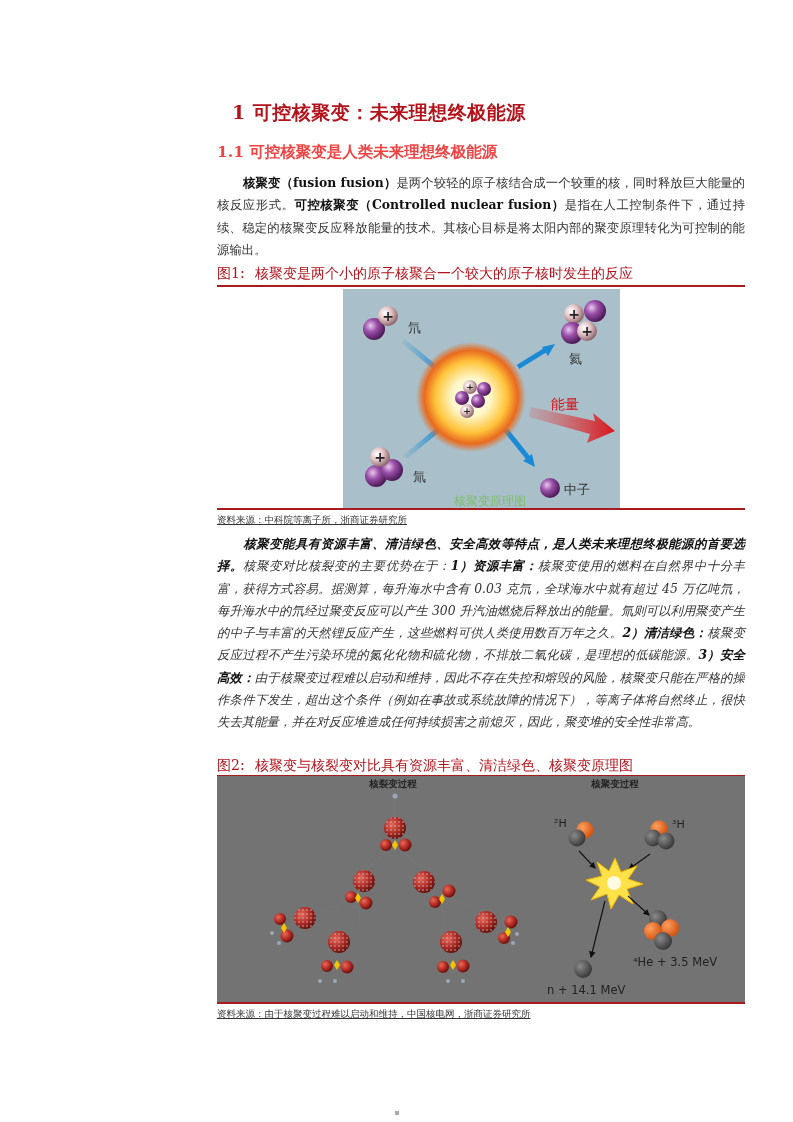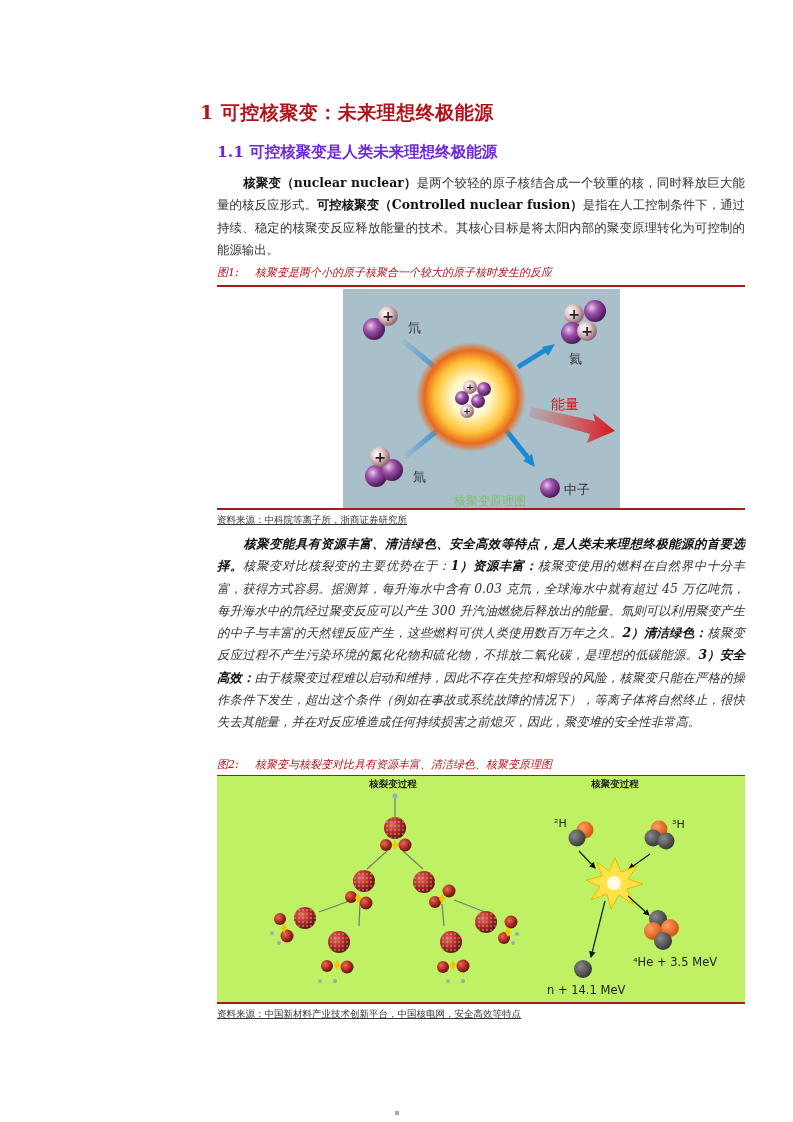--- a/index.html
+++ b/index.html
@@ -1,40 +1,40 @@
 <!DOCTYPE html>
 <html><head>
 <meta charset="utf-8">
 <style>
   html, body { margin: 0; padding: 0; background: #ffffff; }
   body { width: 793px; height: 1122px; position: relative; overflow: hidden;
          font-family: "DejaVu Serif", "Liberation Serif", serif; color: #222; }
   .abs { position: absolute; }
-  .h1 { left: 200px; top: 100px; font-size: 19px; font-weight: bold; color: #b3121b; letter-spacing: 0.5px; text-align: right; }
-  .h2 { left: 217px; top: 142px; font-size: 15.5px; font-weight: bold; color: #6d28d9; }
+  .h1 { left: 232px; top: 100px; font-size: 19px; font-weight: bold; color: #b3121b; letter-spacing: 0.5px; text-align: right; }
+  .h2 { left: 217px; top: 142px; font-size: 15.5px; font-weight: bold; color: #ef4444; }
   .para { left: 217px; width: 528px; font-size: 12.4px; line-height: 22.3px; text-align: justify; color: #333; }
   .para b { color: #111; }
   .indent { display: inline-block; width: 26px; }
-  .figcap { left: 217px; width: 528px; font-size: 11px; color: #b3121b; font-style: italic; }
+  .figcap { left: 217px; width: 528px; font-size: 14px; color: #b3121b; }
   .figcap .num { display: inline-block; width: 38px; }
   .rule { left: 217px; width: 528px; height: 1.5px; background: #a61b1b; }
   .source { left: 217px; font-size: 9.5px; color: #333; text-decoration: underline; }
   .img1 { left: 343px; top: 289px; width: 277px; height: 220px; background: #a9bfc9; overflow: hidden; }
-  .img2 { left: 217px; top: 776px; width: 528px; height: 226px; background: #bef264; }
+  .img2 { left: 217px; top: 776px; width: 528px; height: 226px; background: #737373; }
   .pagedot { left: 395px; top: 1111px; width: 4px; height: 4px; background: #aaa; }
   svg text { font-family: "DejaVu Sans", "Liberation Sans", sans-serif; }
 </style>
 </head>
 <body>
 
 <div class="abs h1">1 可控核聚变：未来理想终极能源</div>
 <div class="abs h2">1.1 可控核聚变是人类未来理想终极能源</div>
 
 <div class="abs para" style="top:172px;">
-  <span class="indent"></span><b>核聚变（nuclear nuclear）</b><span>是两个较轻的原子核结合成一个较重的核，同时释放巨大能量的核反应形式。</span><b>可控核聚变（Controlled nuclear fusion）</b><span>是指在人工控制条件下，通过持续、稳定的核聚变反应释放能量的技术。其核心目标是将太阳内部的聚变原理转化为可控制的能源输出。</span>
+  <span class="indent"></span><b>核聚变（fusion fusion）</b><span>是两个较轻的原子核结合成一个较重的核，同时释放巨大能量的核反应形式。</span><b>可控核聚变（Controlled nuclear fusion）</b><span>是指在人工控制条件下，通过持续、稳定的核聚变反应释放能量的技术。其核心目标是将太阳内部的聚变原理转化为可控制的能源输出。</span>
 </div>
 
 <div class="abs figcap" style="top:265px;">
   <span class="num">图1:</span><span>核聚变是两个小的原子核聚合一个较大的原子核时发生的反应</span>
 </div>
 <div class="abs rule" style="top:285px;"></div>
 
 <div class="abs img1">
   <svg width="277" height="220" viewBox="0 0 277 220">
     <defs>
@@ -240,15 +240,15 @@
       <circle cx="436" cy="155" r="9" fill="url(#orange)"></circle>
       <circle cx="446" cy="165" r="9" fill="url(#grey)"></circle>
       <text x="416" y="190" font-size="11.5" fill="#222">⁴He + 3.5 MeV</text>
       <circle cx="366" cy="193" r="9" fill="url(#grey)"></circle>
       <text x="330" y="218" font-size="11.5" fill="#222">n + 14.1 MeV</text>
     </g>
   </svg>
 </div>
 
 <div class="abs rule" style="top:1002px;"></div>
-<div class="abs source" style="top:1008px;">资料来源：中国新材料产业技术创新平台，中国核电网，安全高效等特点</div>
+<div class="abs source" style="top:1008px;">资料来源：由于核聚变过程难以启动和维持，中国核电网，浙商证券研究所</div>
 
 <div class="abs pagedot"></div>
 
 </body></html>

